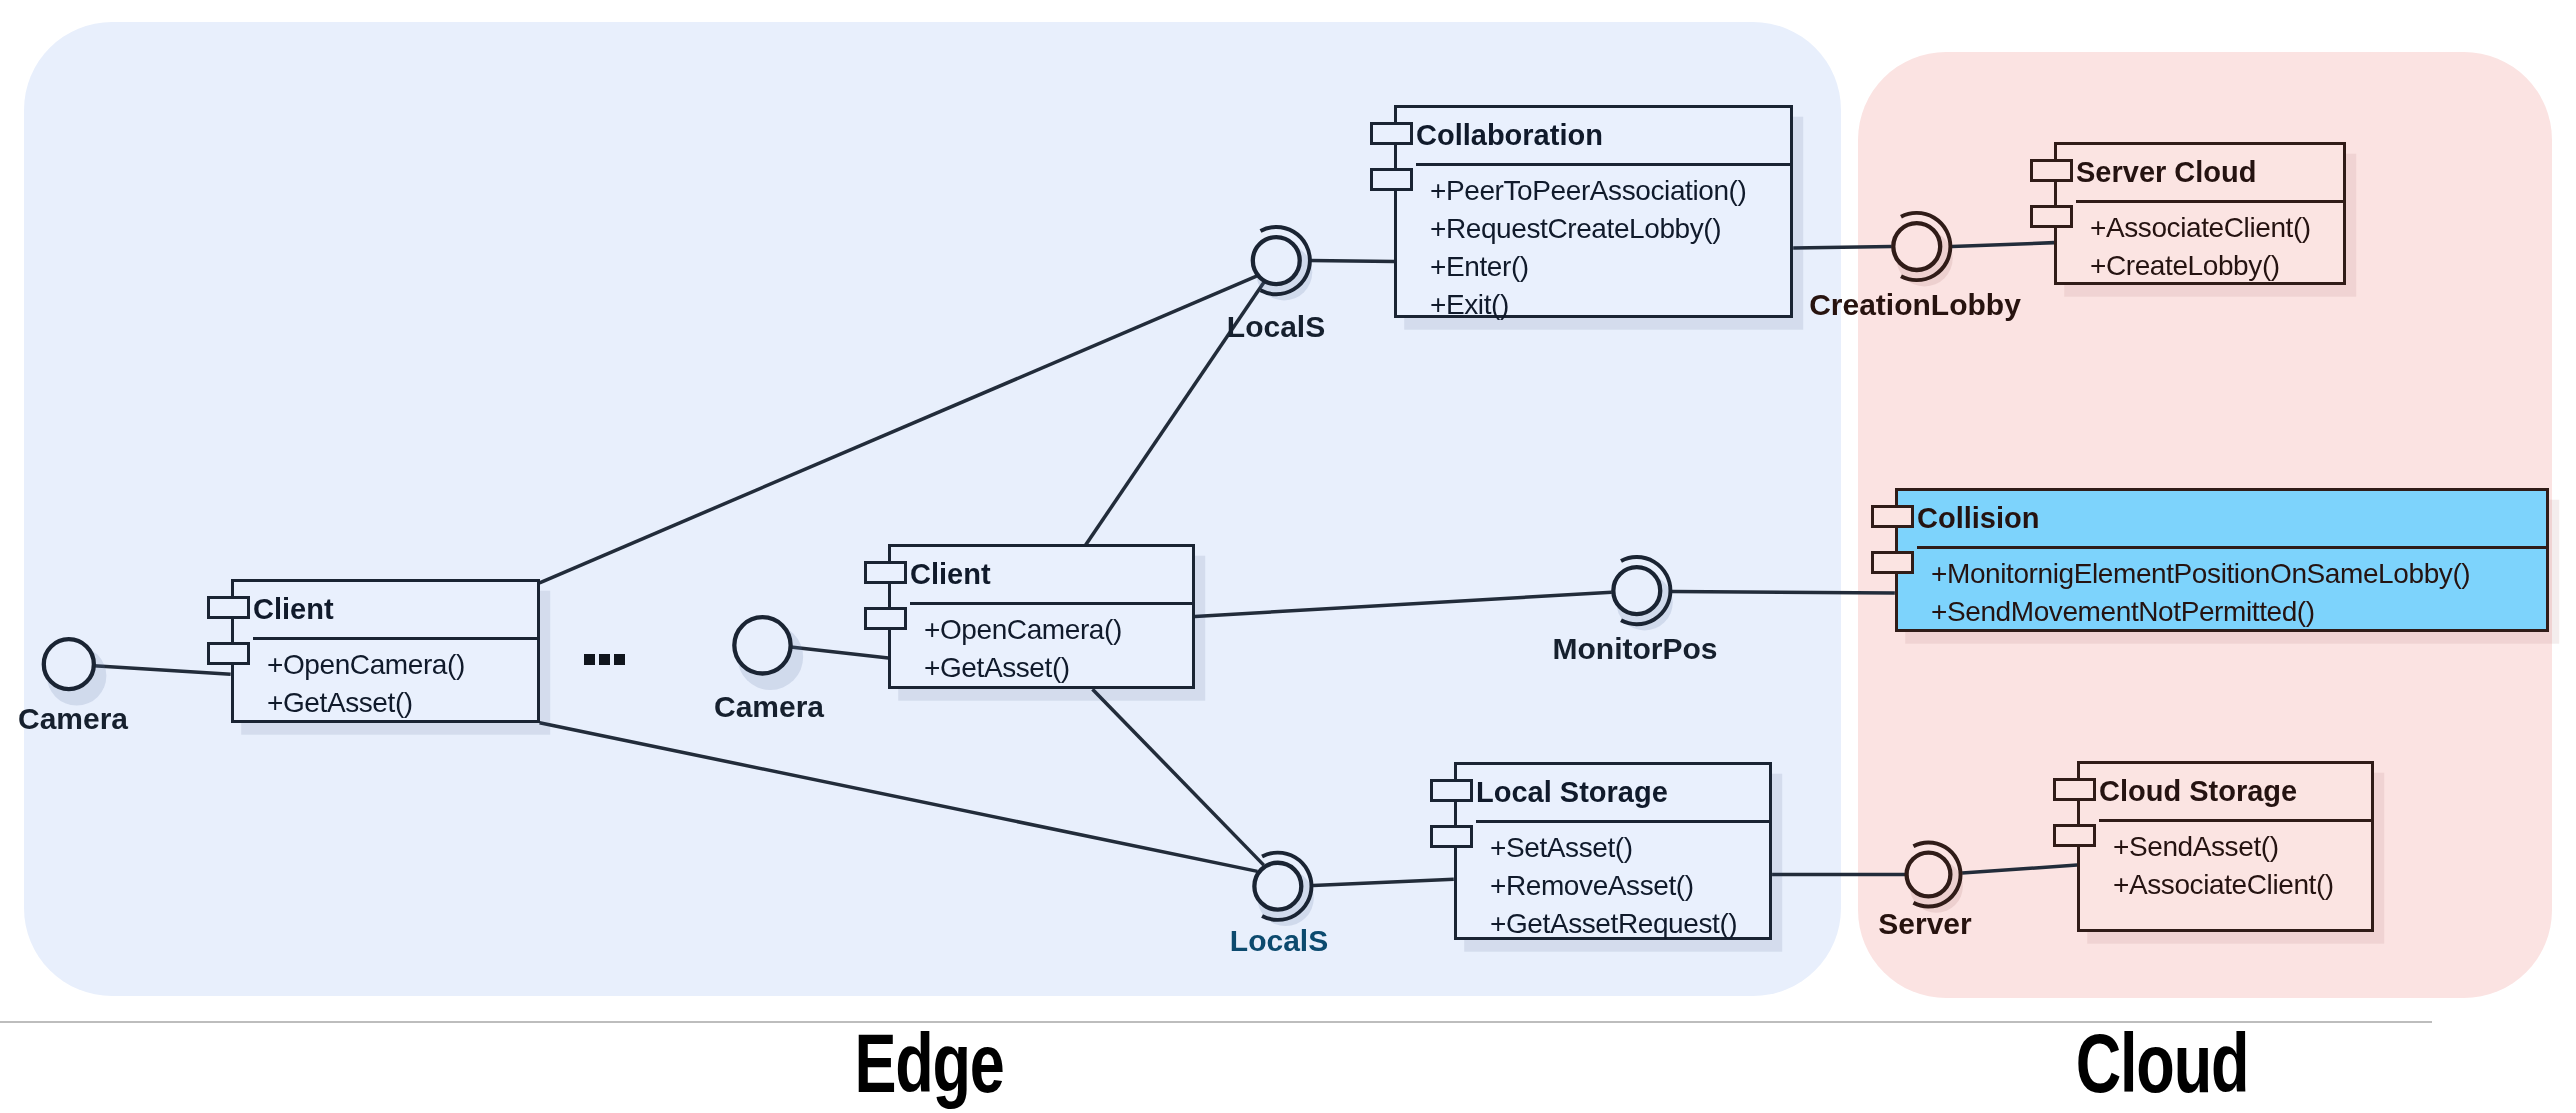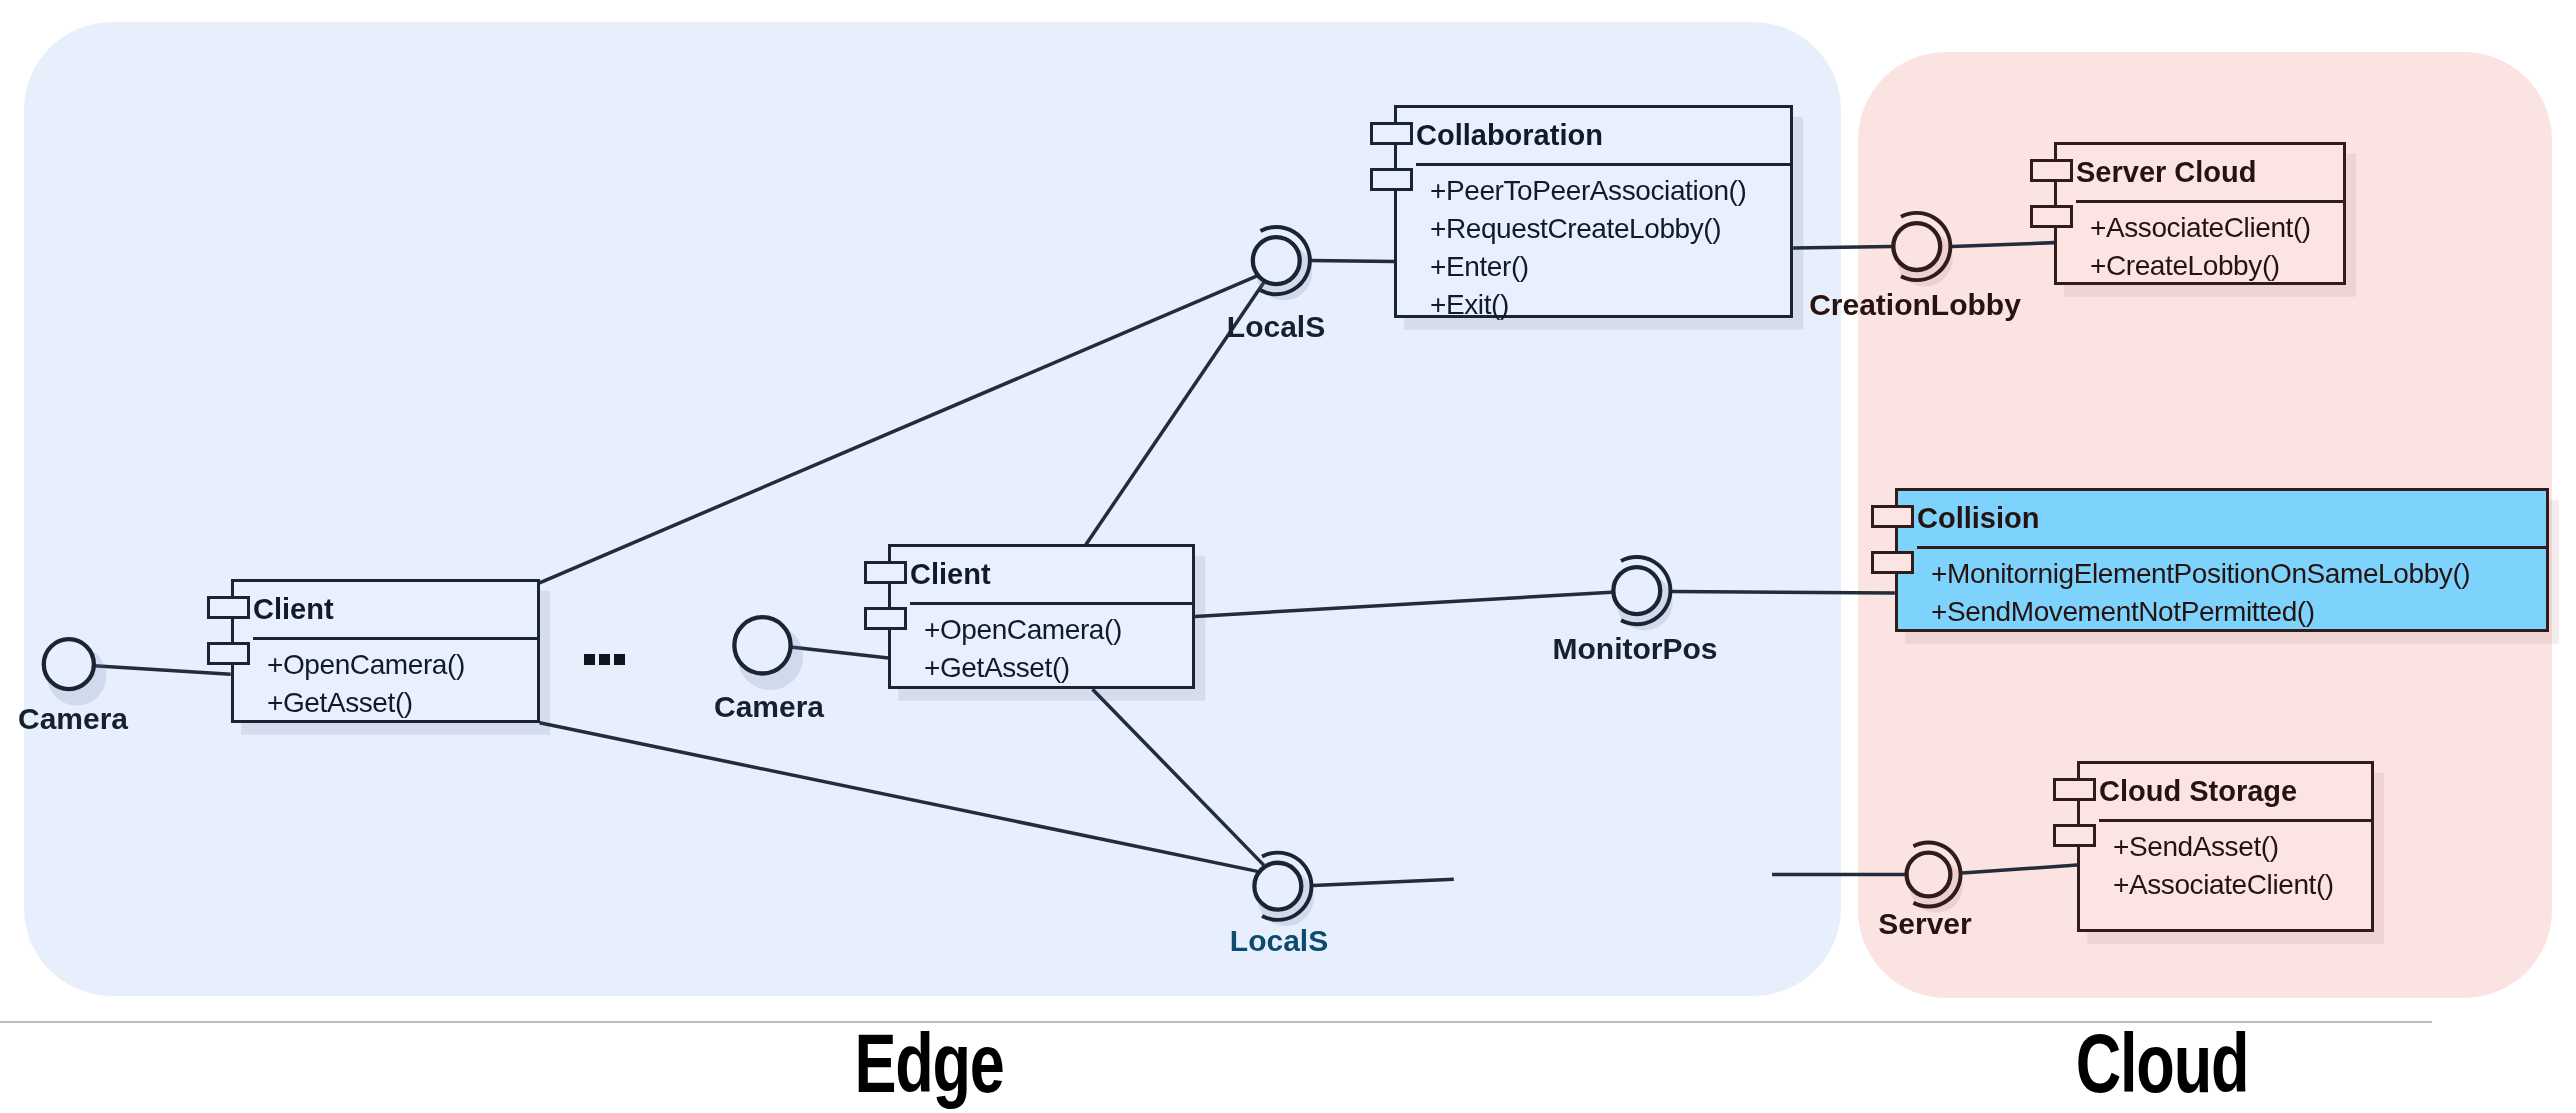--- a/index.html
+++ b/index.html
@@ -127,20 +127,31 @@
         <div class="tab" style="top: 60px; background: rgb(233, 240, 253); border-color: rgb(26, 36, 51);"></div>
         <div class="ctitle">Collaboration</div>
         <div class="sep" style="background: rgb(26, 36, 51);"></div>
         <div class="methods">
           <div>+PeerToPeerAssociation()</div>
           <div>+RequestCreateLobby()</div>
           <div>+Enter()</div>
           <div>+Exit()</div>
         </div>
       </div>
+      <div class="component" style="left: 1454px; top: 762px; width: 318px; height: 178px; background: rgb(233, 240, 253); border-color: rgb(26, 36, 51); color: rgb(16, 26, 43); box-shadow: rgba(40, 60, 110, 0.1) 10.2px 11.7px 0px;">
+        <div class="tab" style="top: 14px; background: rgb(233, 240, 253); border-color: rgb(26, 36, 51);"></div>
+        <div class="tab" style="top: 60px; background: rgb(233, 240, 253); border-color: rgb(26, 36, 51);"></div>
+        <div class="ctitle">Local Storage</div>
+        <div class="sep" style="background: rgb(26, 36, 51);"></div>
+        <div class="methods">
+          <div>+SetAsset()</div>
+          <div>+RemoveAsset()</div>
+          <div>+GetAssetRequest()</div>
+        </div>
+      </div>
       <div class="component" style="left: 2054px; top: 142px; width: 292px; height: 143px; background: rgb(251, 228, 226); border-color: rgb(48, 28, 24); color: rgb(37, 19, 17); box-shadow: rgba(150, 80, 80, 0.1) 10.2px 11.7px 0px;">
         <div class="tab" style="top: 14px; background: rgb(251, 228, 226); border-color: rgb(48, 28, 24);"></div>
         <div class="tab" style="top: 60px; background: rgb(251, 228, 226); border-color: rgb(48, 28, 24);"></div>
         <div class="ctitle">Server Cloud</div>
         <div class="sep" style="background: rgb(48, 28, 24);"></div>
         <div class="methods">
           <div>+AssociateClient()</div>
           <div>+CreateLobby()</div>
         </div>
       </div>

